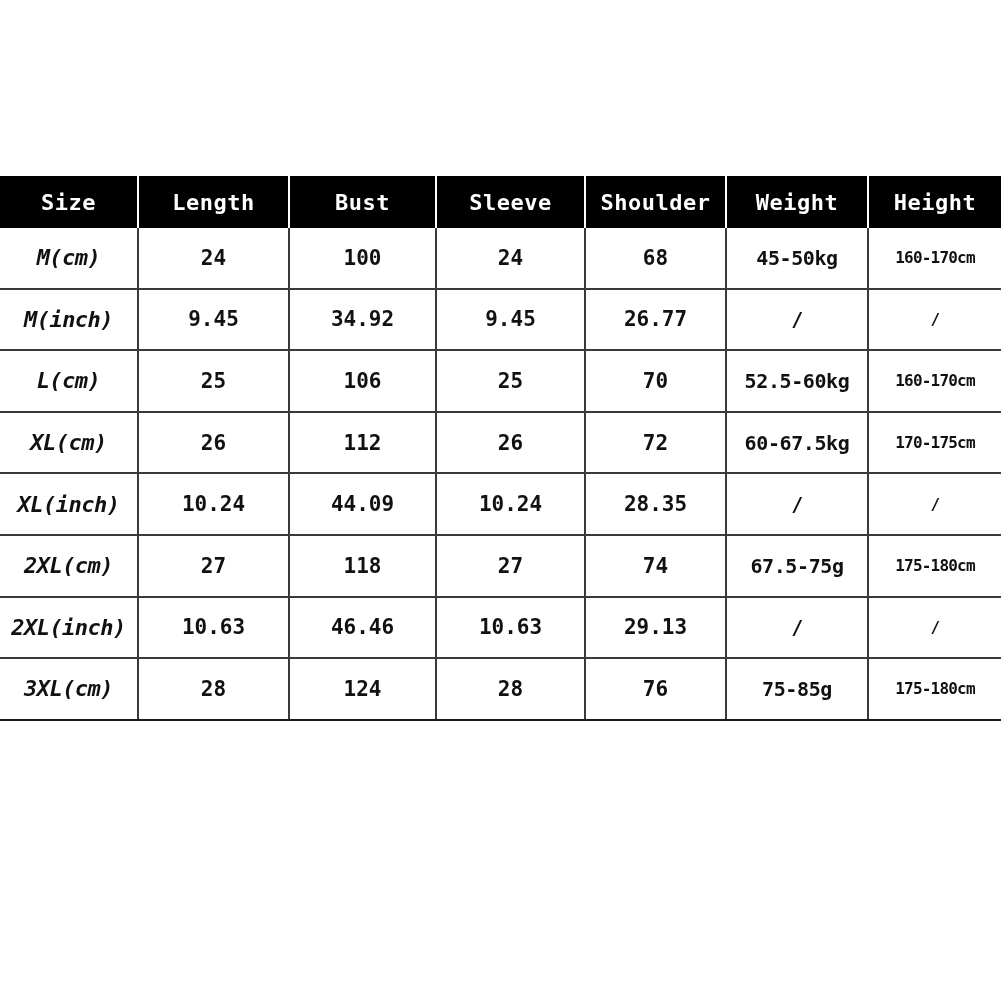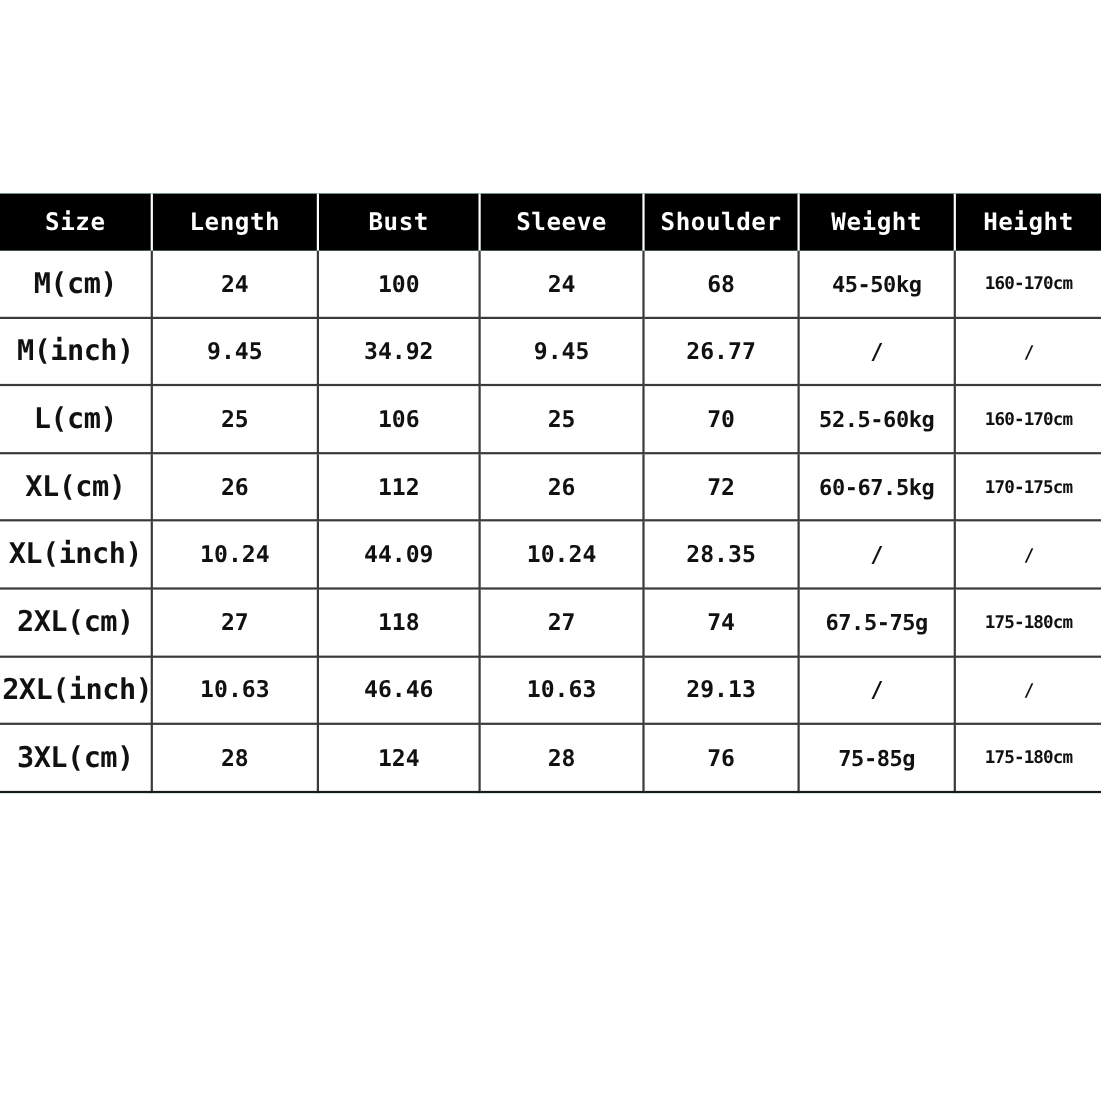--- a/index.html
+++ b/index.html
@@ -28,21 +28,22 @@
     position: absolute;
     left: 0;
     top: 176px;
     width: 1001px;
   }
 
   table.size-table {
     width: 1001px;
     border-collapse: collapse;
     table-layout: fixed;
-    background: #5eead4;
+    background: #4c1d95;
+    border-radius: 16px;
   }
 
   
   col.c-size     { width: 138px; }
   col.c-length   { width: 151px; }
   col.c-bust     { width: 147px; }
   col.c-sleeve   { width: 149px; }
   col.c-shoulder { width: 141px; }
   col.c-weight   { width: 142px; }
   col.c-height   { width: 133px; }
@@ -75,22 +76,23 @@
     border-right: 2px solid #3a3a3a;
     border-bottom: 2px solid #3a3a3a;
     border-top: none;
     border-left: none;
   }
   tbody td:last-child { border-right: none; }
   tbody tr:last-child td { border-bottom: 2px solid #1a1a1a; }
 
   
   tbody td.col-size {
-    font-size: 26px;
+    font-size: 22px;
     letter-spacing: -0.5px;
+    font-style: italic;
   }
   tbody td.col-height {
     font-size: 16px;
     letter-spacing: -0.8px;
   }
   tbody td.col-weight {
     font-size: 20px;
     letter-spacing: -0.4px;
   }
 </style>

